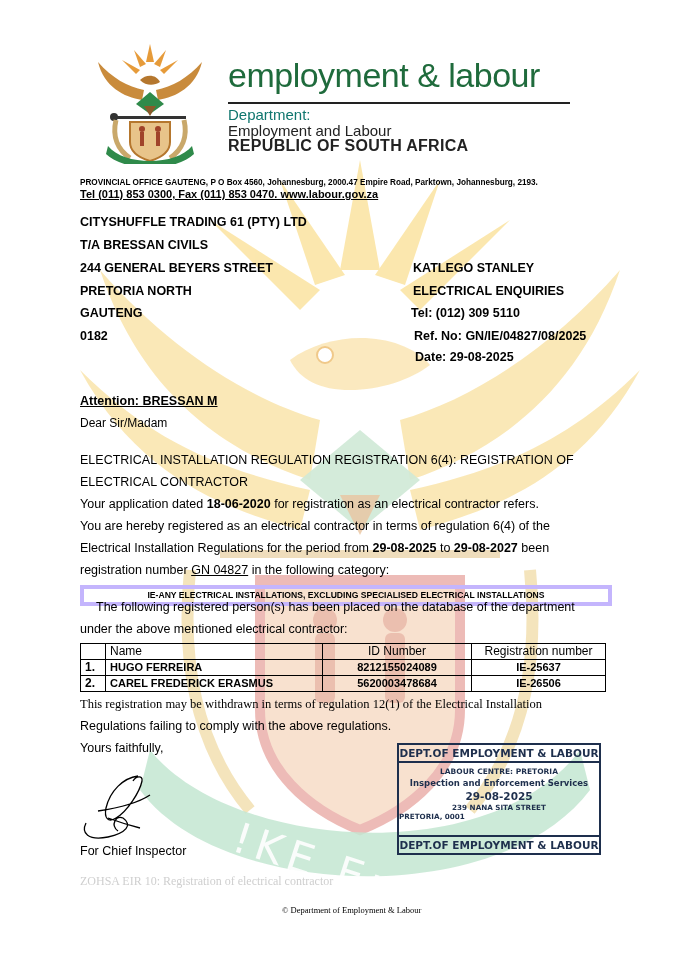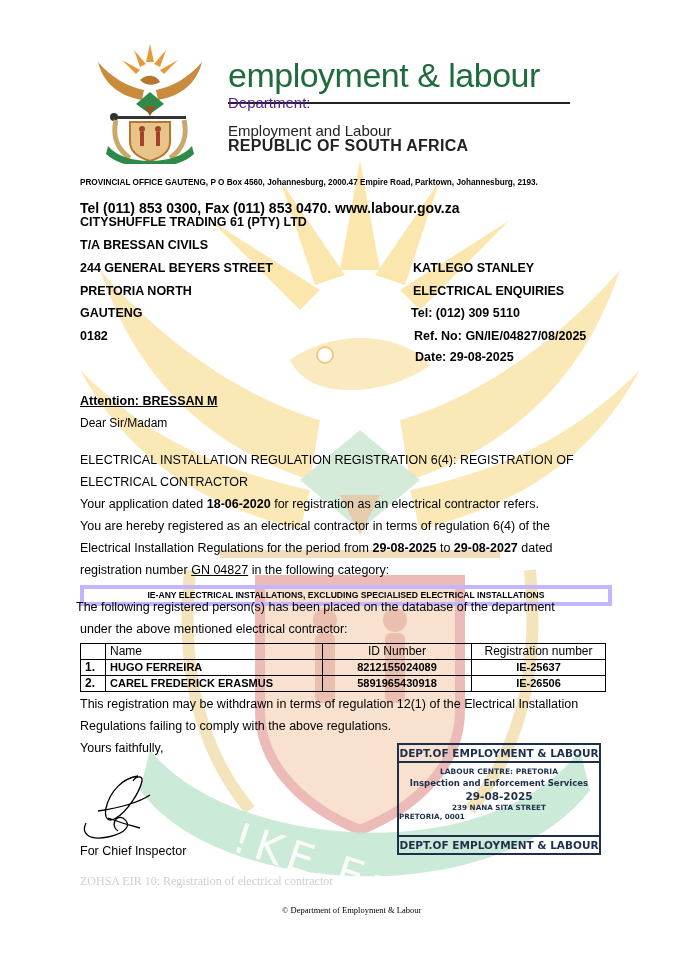--- a/index.html
+++ b/index.html
@@ -9,25 +9,25 @@
 
   
   .watermark { position:absolute; left:80px; top:150px; width:560px; height:760px; z-index:0; pointer-events:none; }
 
   .content { position:absolute; left:0; top:0; width:684px; height:970px; z-index:1; }
 
   
   .crest { position:absolute; left:94px; top:42px; width:112px; height:122px; }
   .brand { position:absolute; left:228px; top:56px; font-size:34px; color:#1f6b3c; letter-spacing:-0.5px; font-weight:normal; }
   .brand-rule { position:absolute; left:228px; top:102px; width:342px; height:2px; background:#222; }
-  .dept1 { position:absolute; left:228px; top:94px; font-size:15px; color:#4c1d95; }
+  .dept1 { position:absolute; left:228px; top:106px; font-size:15px; color:#0f766e; }
   .dept2 { position:absolute; left:228px; top:122px; font-size:15px; color:#222; }
   .dept3 { position:absolute; left:228px; top:137px; font-size:16px; font-weight:bold; color:#222; letter-spacing:0.3px; }
   .addr1 { position:absolute; left:80px; top:178px; font-size:8.2px; font-weight:bold; }
-  .addr2 { position:absolute; left:80px; top:200px; font-size:14px; font-weight:bold; }
+  .addr2 { position:absolute; left:80px; top:188px; font-size:11px; font-weight:bold;text-decoration:underline; }
 
   .b { font-weight:bold; }
   .line { position:absolute; font-size:12.5px; white-space:nowrap; }
   .bl { font-weight:bold; font-size:12.5px; }
   .u { text-decoration:underline; }
 
   .cat-box { position:absolute; left:80px; top:585px; width:524px; height:13px; border:4px solid #c4b5fd; font-size:8.6px; font-weight:bold; text-align:center; line-height:13px; }
 
   table.persons { position:absolute; left:80px; top:643px; width:526px; border-collapse:collapse; font-size:11px; }
   table.persons th, table.persons td { border:1px solid #000; padding:0 4px; height:15px; line-height:15px; }
@@ -151,29 +151,29 @@
     <div class="line bl u" style="left:80px; top:394px;">Attention: BRESSAN M</div>
     <div class="line" style="left:80px; top:416px; font-size:12px;">Dear Sir/Madam</div>
     <div class="line" style="left:80px; top:453px; font-size:12.5px;">ELECTRICAL INSTALLATION REGULATION REGISTRATION 6(4): REGISTRATION OF</div>
     <div class="line" style="left:80px; top:475px; font-size:12.5px;text-align:right;">ELECTRICAL CONTRACTOR</div>
 
     <div class="line" style="left:80px; top:497px; font-size:12.5px;">
       <span>Your application dated </span><span class="b">18-06-2020</span><span> for registration as an electrical contractor refers.</span>
     </div>
     <div class="line" style="left:80px; top:519px; font-size:12.5px;">You are hereby registered as an electrical contractor in terms of regulation 6(4) of the</div>
     <div class="line" style="left:80px; top:541px; font-size:12.5px;">
-      <span>Electrical Installation Regulations for the period from </span><span class="b">29-08-2025</span><span> to </span><span class="b">29-08-2027</span><span> dated</span>
+      <span>Electrical Installation Regulations for the period from </span><span class="b">29-08-2025</span><span> to </span><span class="b">29-08-2027</span><span> been</span>
     </div>
     <div class="line" style="left:80px; top:563px; font-size:12.5px;">
       <span>registration number </span><span class="u">GN 04827</span><span> in the following category:</span>
     </div>
 
     <div class="cat-box">IE-ANY ELECTRICAL INSTALLATIONS, EXCLUDING SPECIALISED ELECTRICAL INSTALLATIONS</div>
 
-    <div class="line" style="left:76px; top:600px; font-size:12.5px;">The following registered person(s) has been placed on the database of the department</div>
+    <div class="line" style="left:96px; top:600px; font-size:12.5px;">The following registered person(s) has been placed on the database of the department</div>
     <div class="line" style="left:80px; top:622px; font-size:12.5px;">under the above mentioned electrical contractor:</div>
 
     <table class="persons">
       <thead>
         <tr>
           <th style="width:16px;"></th>
           <th class="namecol" style="width:208px;">Name</th>
           <th style="width:140px;">ID Number</th>
           <th>Registration number</th>
         </tr>
@@ -181,27 +181,27 @@
       <tbody>
         <tr>
           <td class="num">1.</td>
           <td>HUGO FERREIRA</td>
           <td class="center">8212155024089</td>
           <td class="center">IE-25637</td>
         </tr>
         <tr>
           <td class="num">2.</td>
           <td>CAREL FREDERICK ERASMUS</td>
-          <td class="center">5891965430918</td>
+          <td class="center">5620003478684</td>
           <td class="center">IE-26506</td>
         </tr>
       </tbody>
     </table>
 
-    <div class="line" style="left:80px; top:697px; font-size:12.5px;">This registration may be withdrawn in terms of regulation 12(1) of the Electrical Installation</div>
+    <div class="line" style="left:80px; top:697px; font-size:12.5px;font-family:Liberation Serif, serif;">This registration may be withdrawn in terms of regulation 12(1) of the Electrical Installation</div>
     <div class="line" style="left:80px; top:719px; font-size:12.5px;">Regulations failing to comply with the above regulations.</div>
     <div class="line" style="left:80px; top:741px; font-size:12.5px;">Yours faithfully,</div>
 
     <svg class="signature" viewBox="0 0 90 70">
       <path d="M60,3 C45,5 32,18 28,35 C26,45 30,50 38,45 C50,38 62,18 64,8 C65,2 58,3 55,8 M20,38 C40,35 60,30 72,22 M8,50 C3,60 10,68 30,64 C48,60 55,52 45,45 C38,42 32,52 40,58 M30,45 C38,48 50,52 62,55" stroke="#000" stroke-width="1.3" fill="none"></path>
     </svg>
 
     <div class="line" style="left:80px; top:844px; font-size:12.5px;">For Chief Inspector</div>
 
     <div class="stamp">

